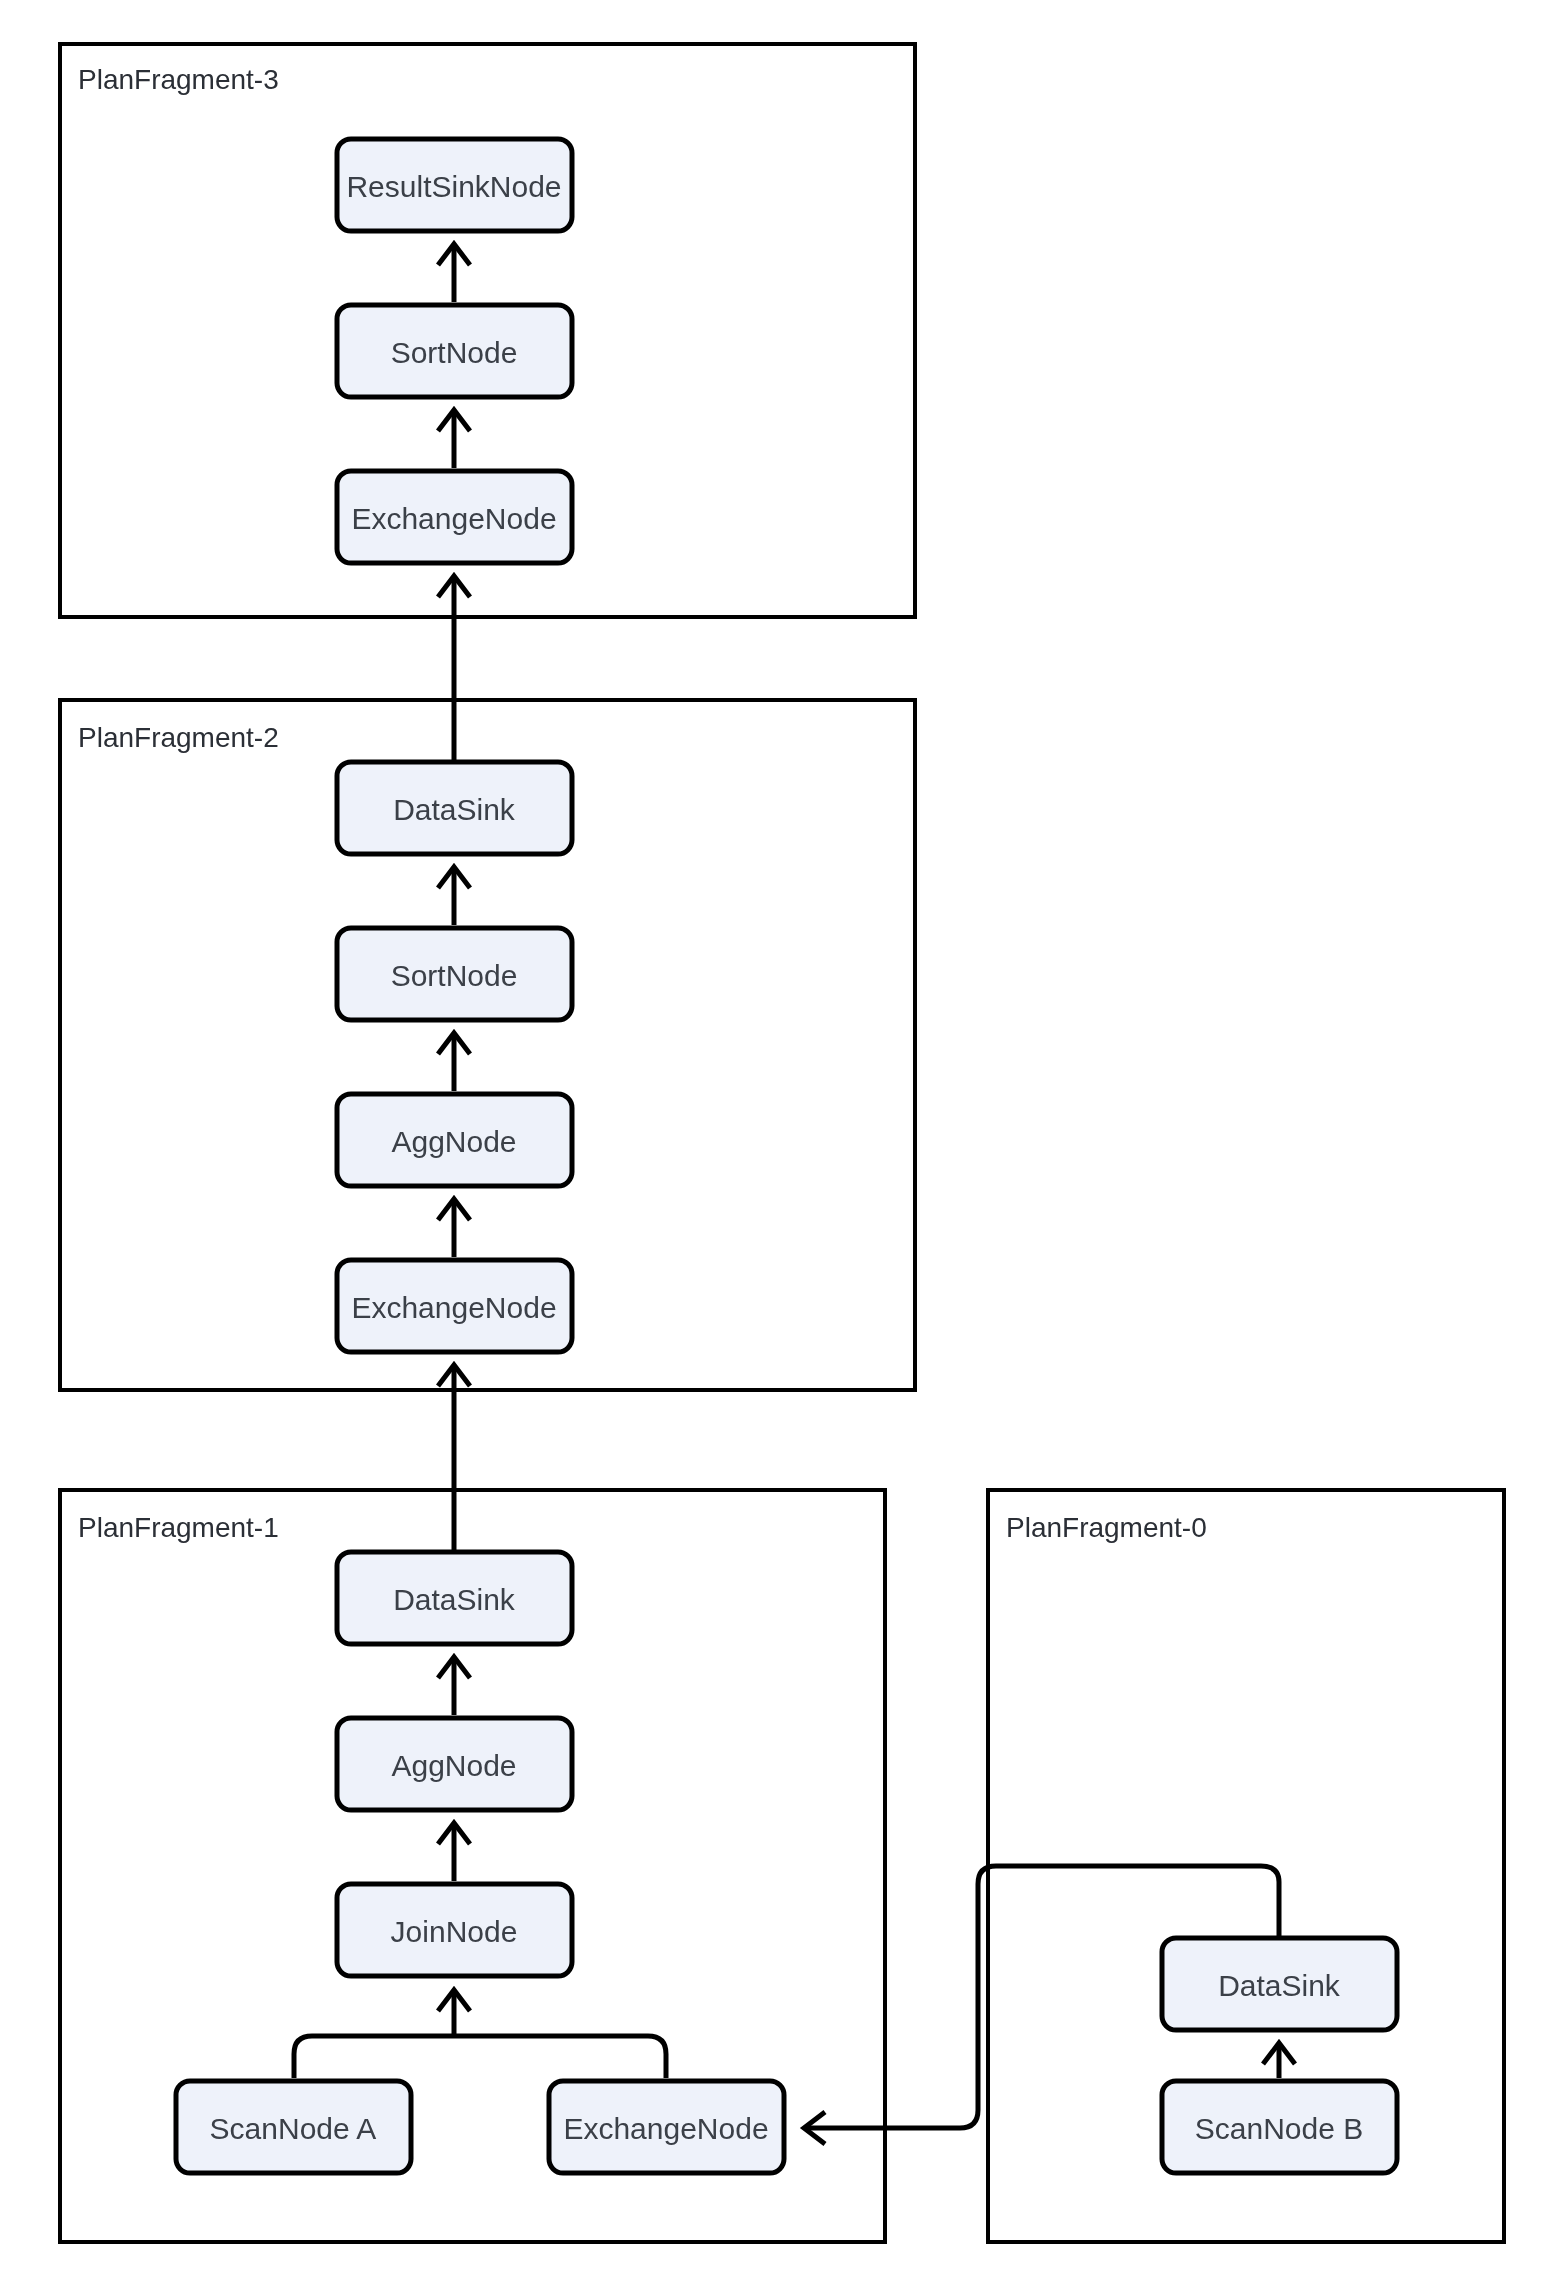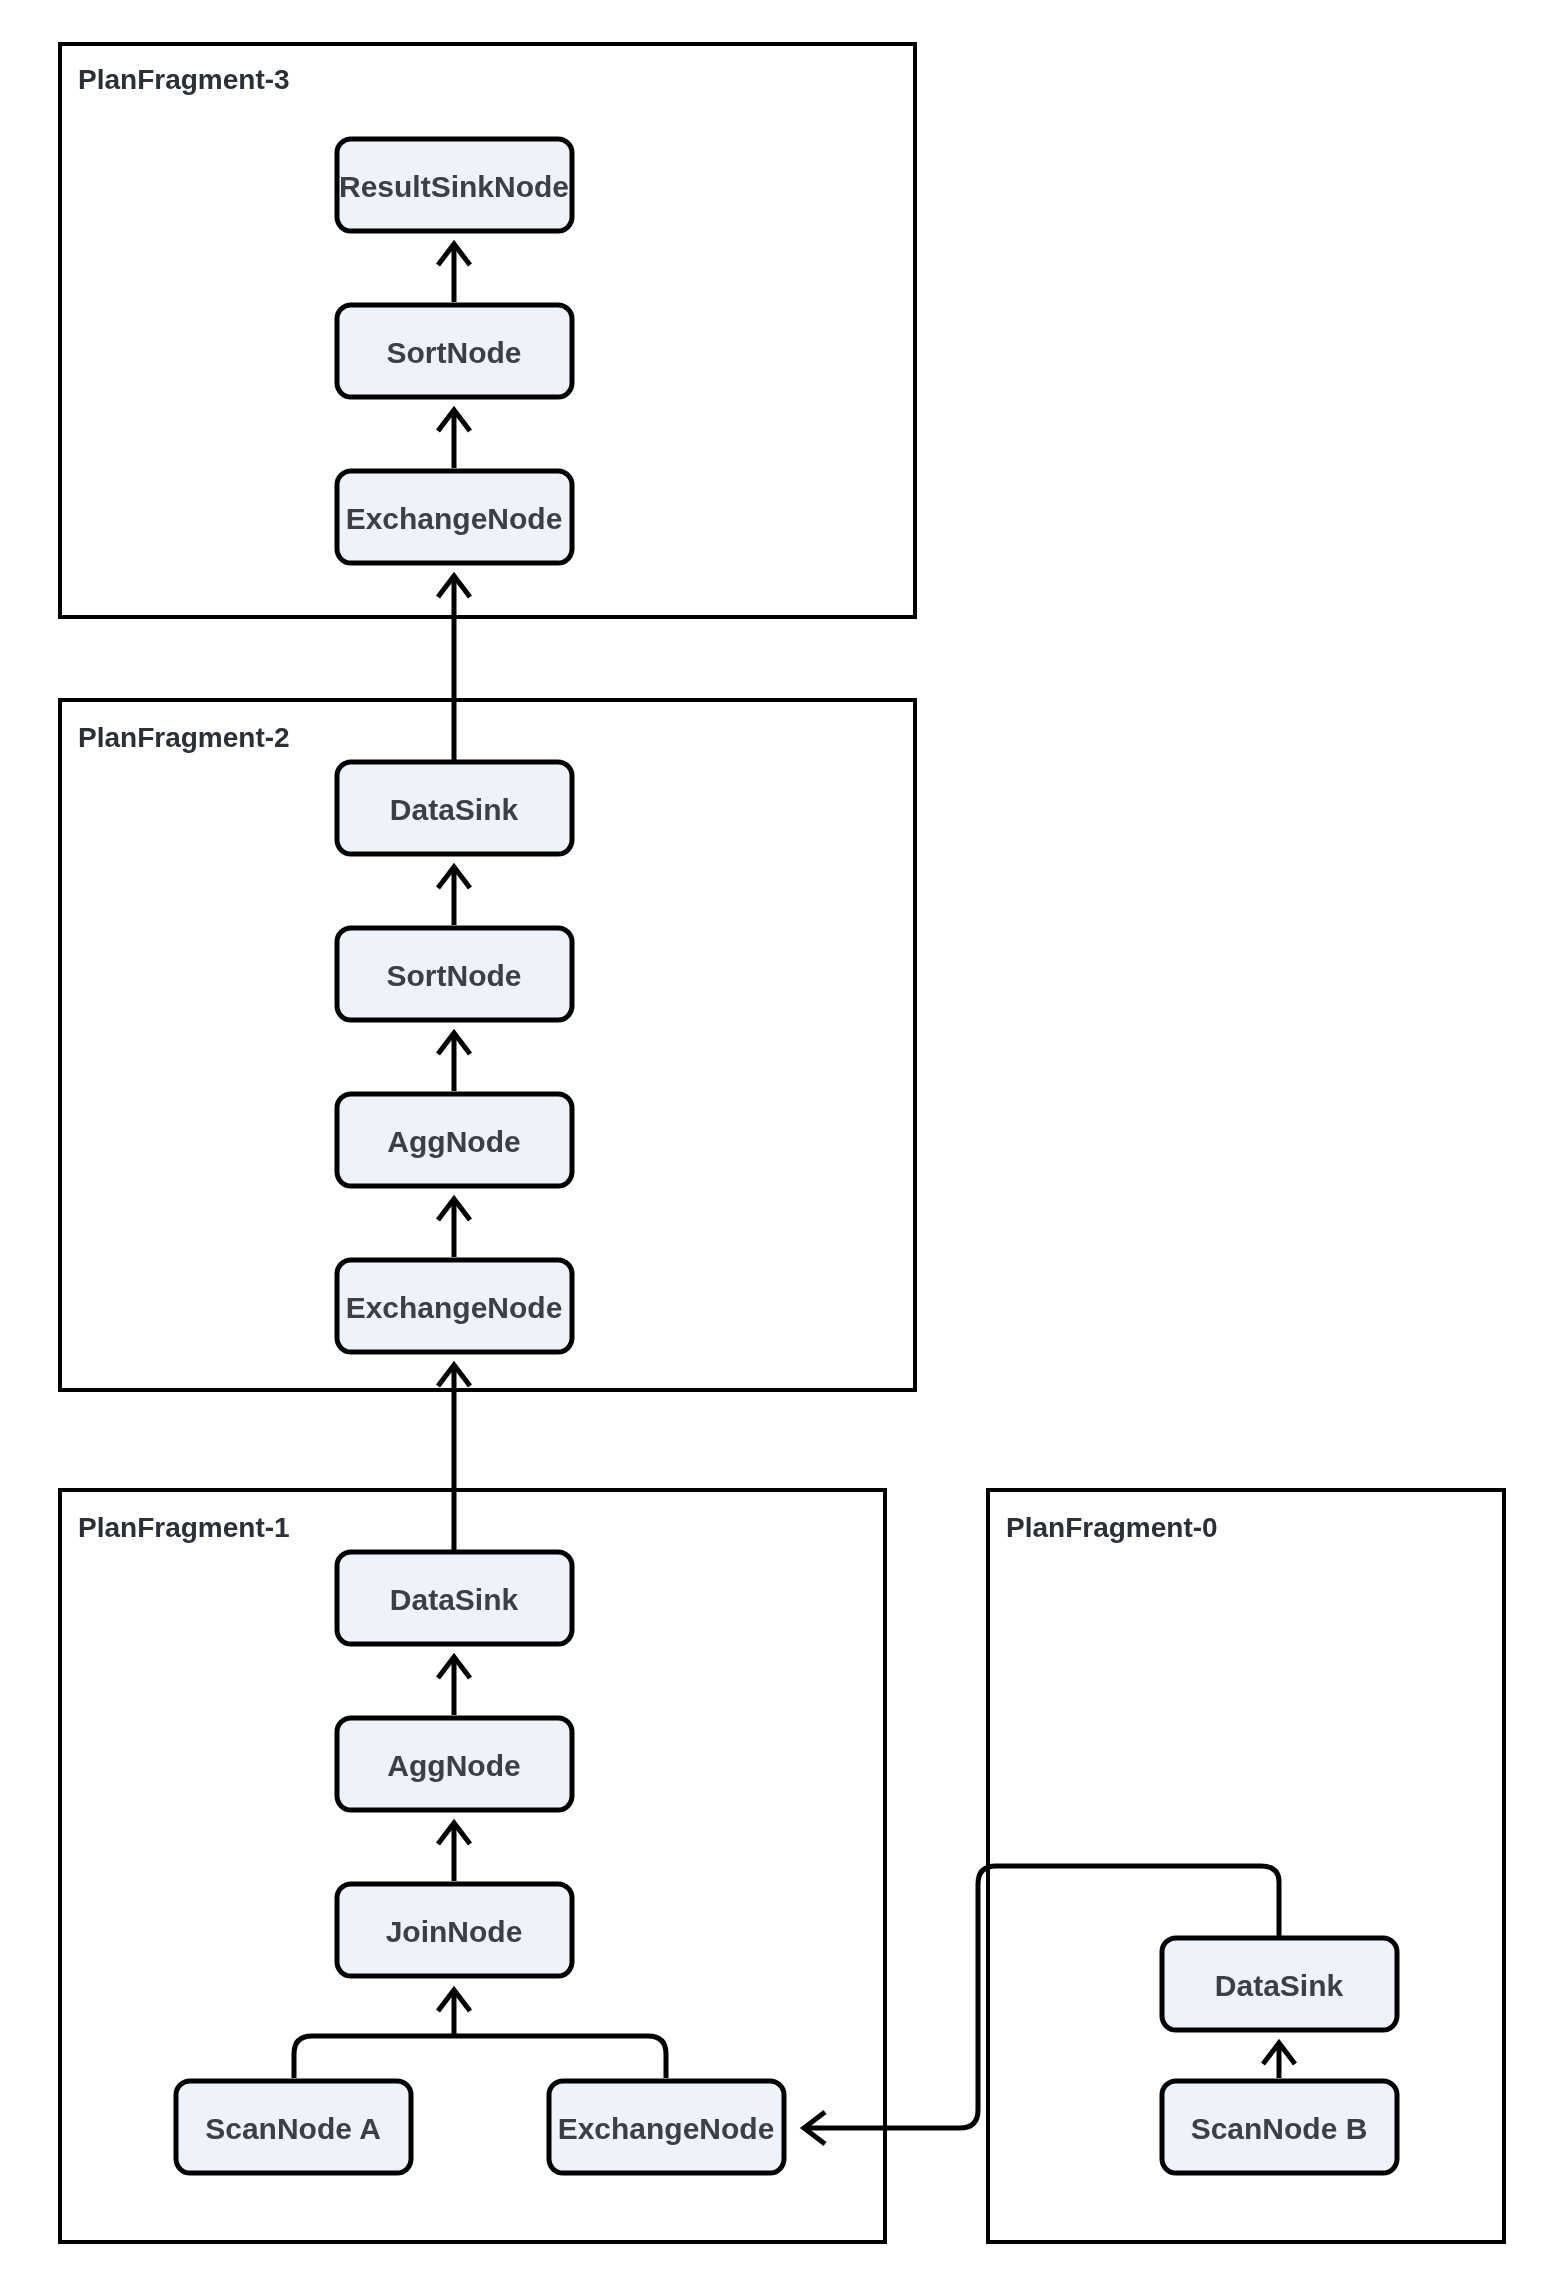--- a/index.html
+++ b/index.html
@@ -10,21 +10,20 @@
   body {
     width: 1548px;
     height: 2286px;
     font-family: "Liberation Sans", sans-serif;
     overflow: hidden;
   }
   #diagram-root {
     position: relative;
     width: 1548px;
     height: 2286px;
-    font-weight: bold;
   }
   svg#plan-svg {
     display: block;
     width: 1548px;
     height: 2286px;
   }
   .fragment-box {
     fill: none;
     stroke: #000000;
     stroke-width: 4;

